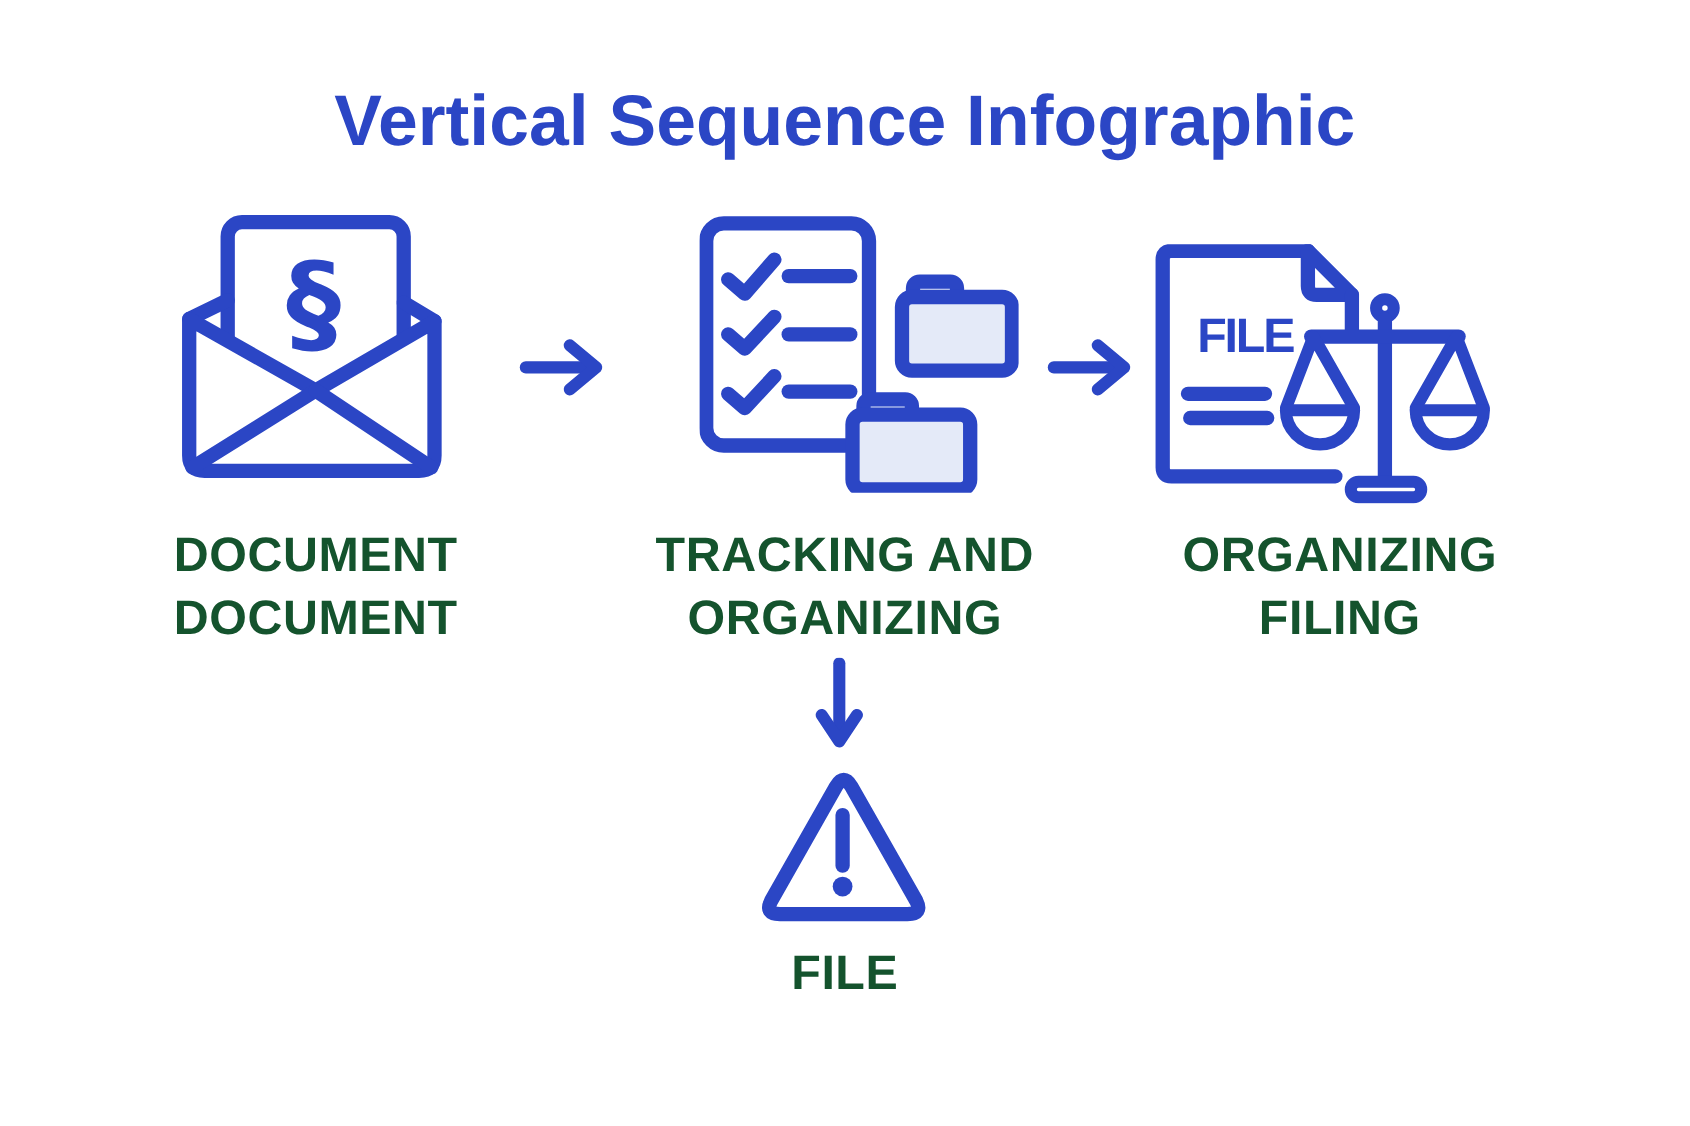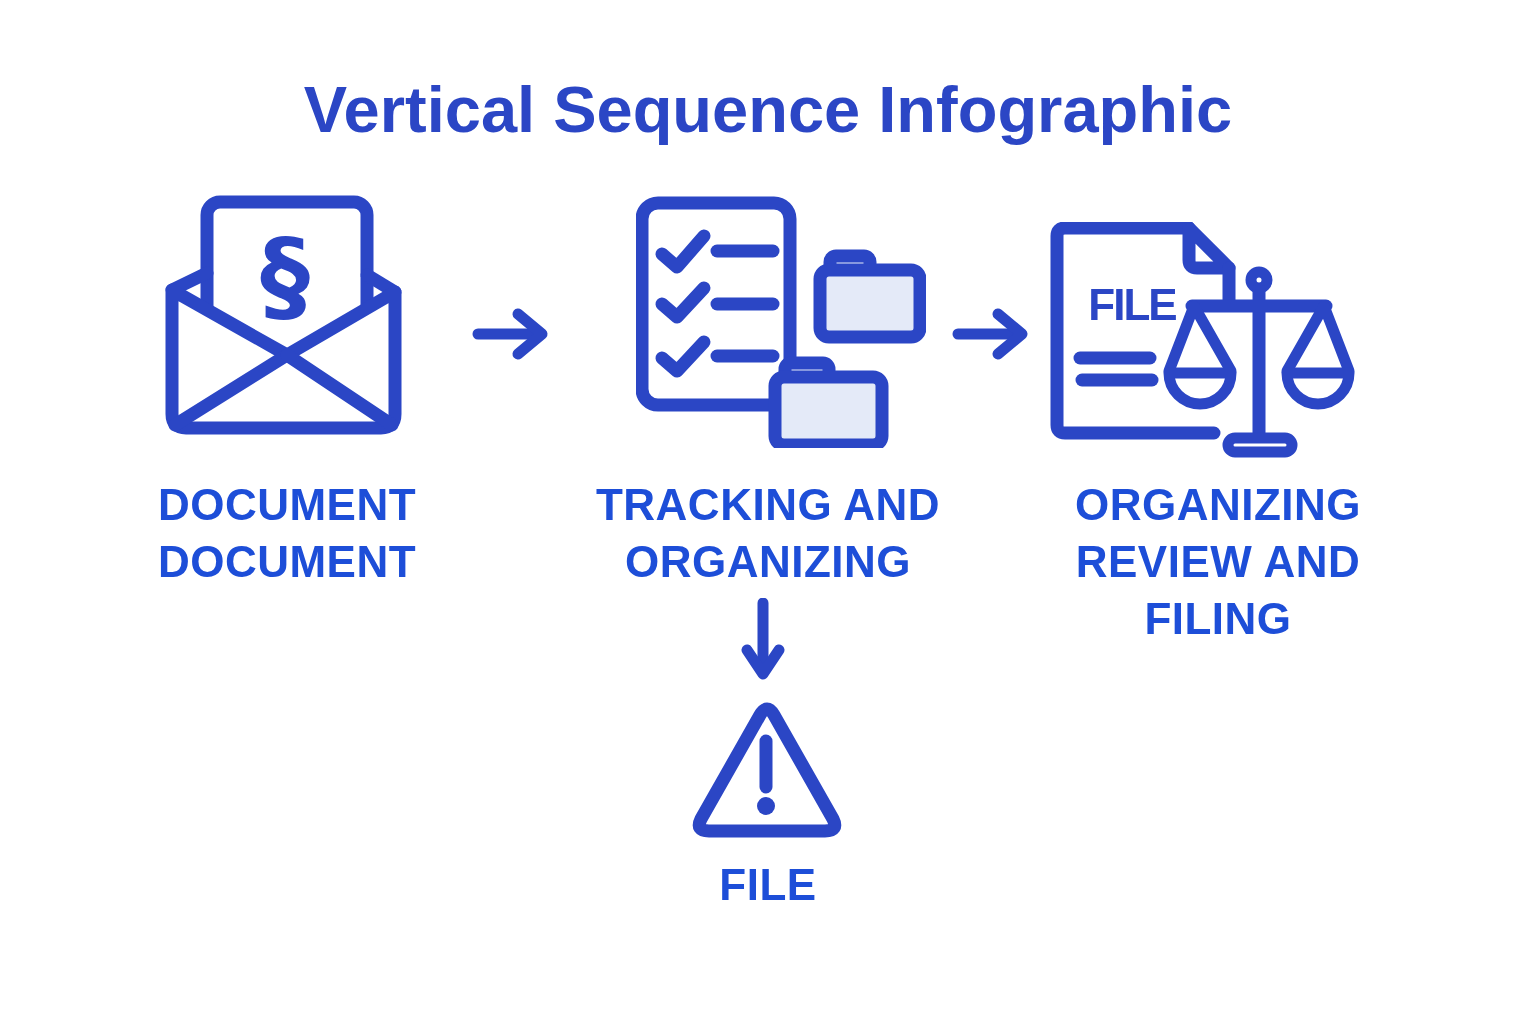--- a/index.html
+++ b/index.html
@@ -24,21 +24,21 @@
   .icon-box { position: absolute; }
   .icon-box svg { display: block; width: 100%; height: 100%; }
 
   .step-label, .risk-label {
     position: absolute;
     text-align: center;
     font-weight: 700;
     font-size: 44px;
     line-height: 57px;
     letter-spacing: 0.5px;
-    color: #1d4ed8;
+    color: #14532d;
   }
   .step-label span, .risk-label span { display: block; }
 
   .label-1 { left: 87px;  top: 476px; width: 400px; }
   .label-2 { left: 568px; top: 476px; width: 400px; }
   .label-3 { left: 1018px; top: 476px; width: 400px; }
   .risk-label { left: 518px; top: 856px; width: 500px; }
 
   .envelope-box  { left: 162px;  top: 194px; width: 242px; height: 246px; }
   .checklist-box { left: 636px;  top: 196px; width: 290px; height: 252px; }
@@ -136,21 +136,20 @@
   <div class="step-label label-1">
     <span>DOCUMENT</span>
     <span>DOCUMENT</span>
   </div>
   <div class="step-label label-2">
     <span>TRACKING AND</span>
     <span>ORGANIZING</span>
   </div>
   <div class="step-label label-3">
     <span>ORGANIZING</span>
-    <span>REVIEW AND</span>
     <span>FILING</span>
   </div>
 
   <div class="icon-box arrow-down">
     <svg viewBox="0 0 44 84">
       <path class="stroke-thin" d="M22,5 L22,66"></path>
       <path class="stroke-thin" d="M6,52 L22,76 L38,52"></path>
     </svg>
   </div>
 

